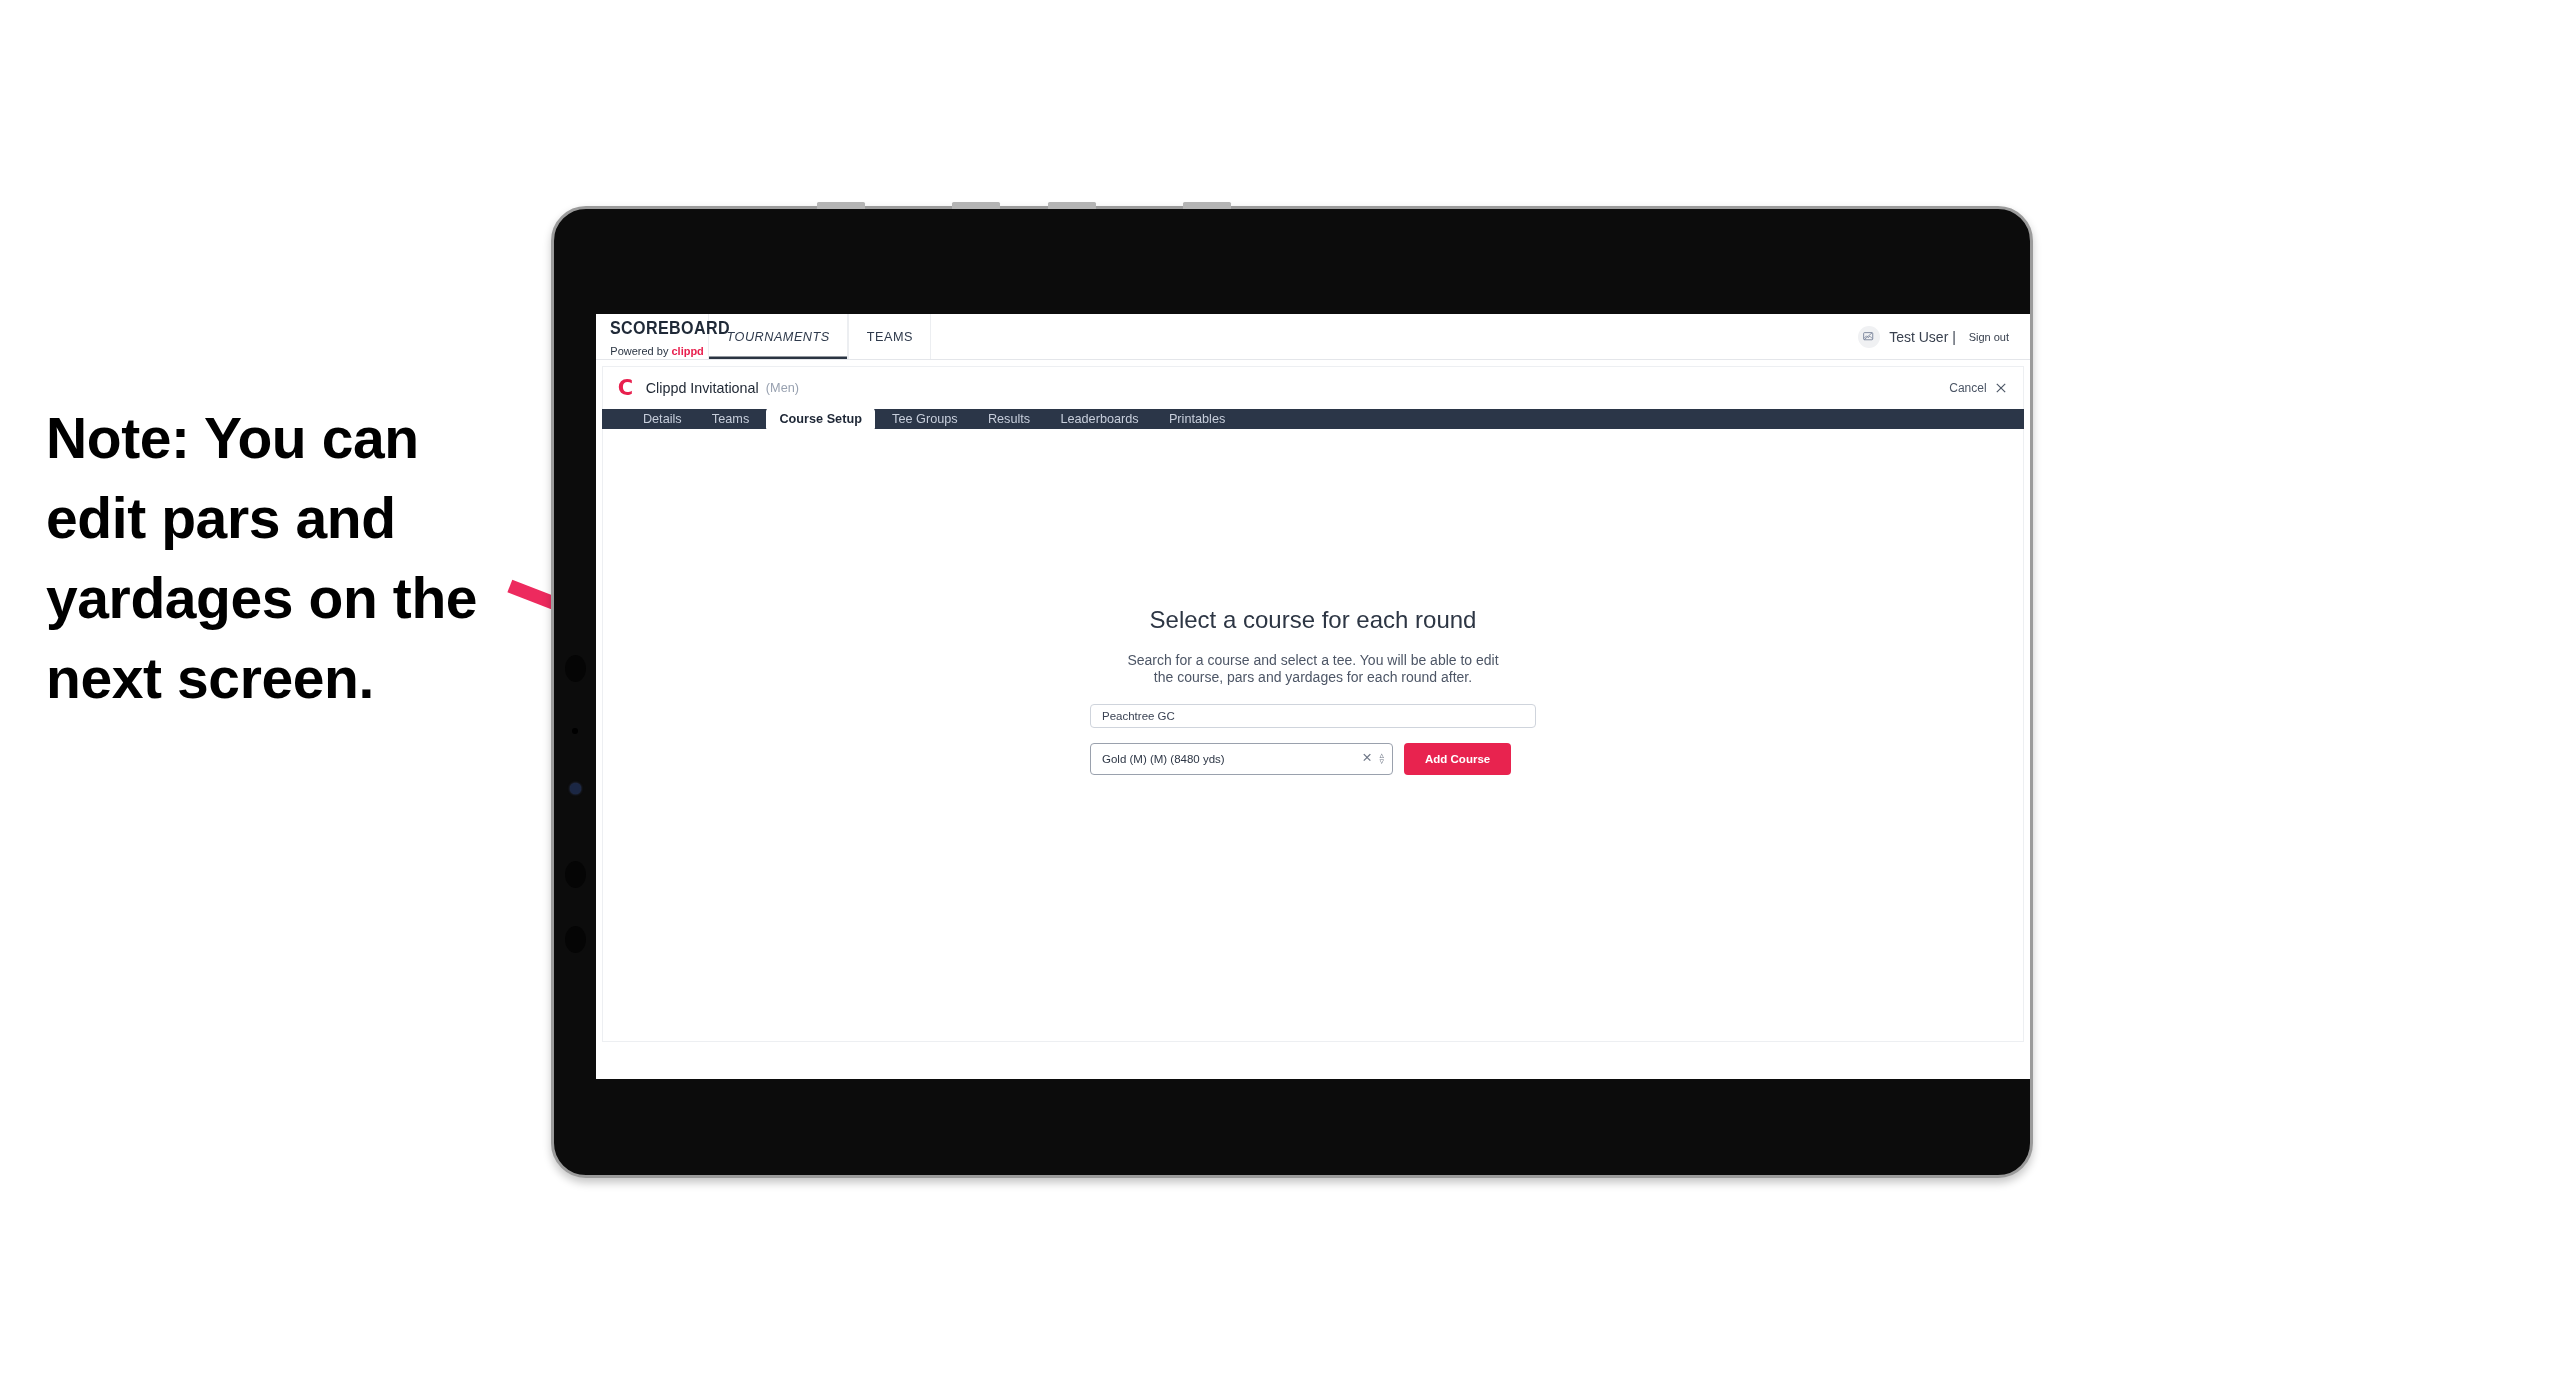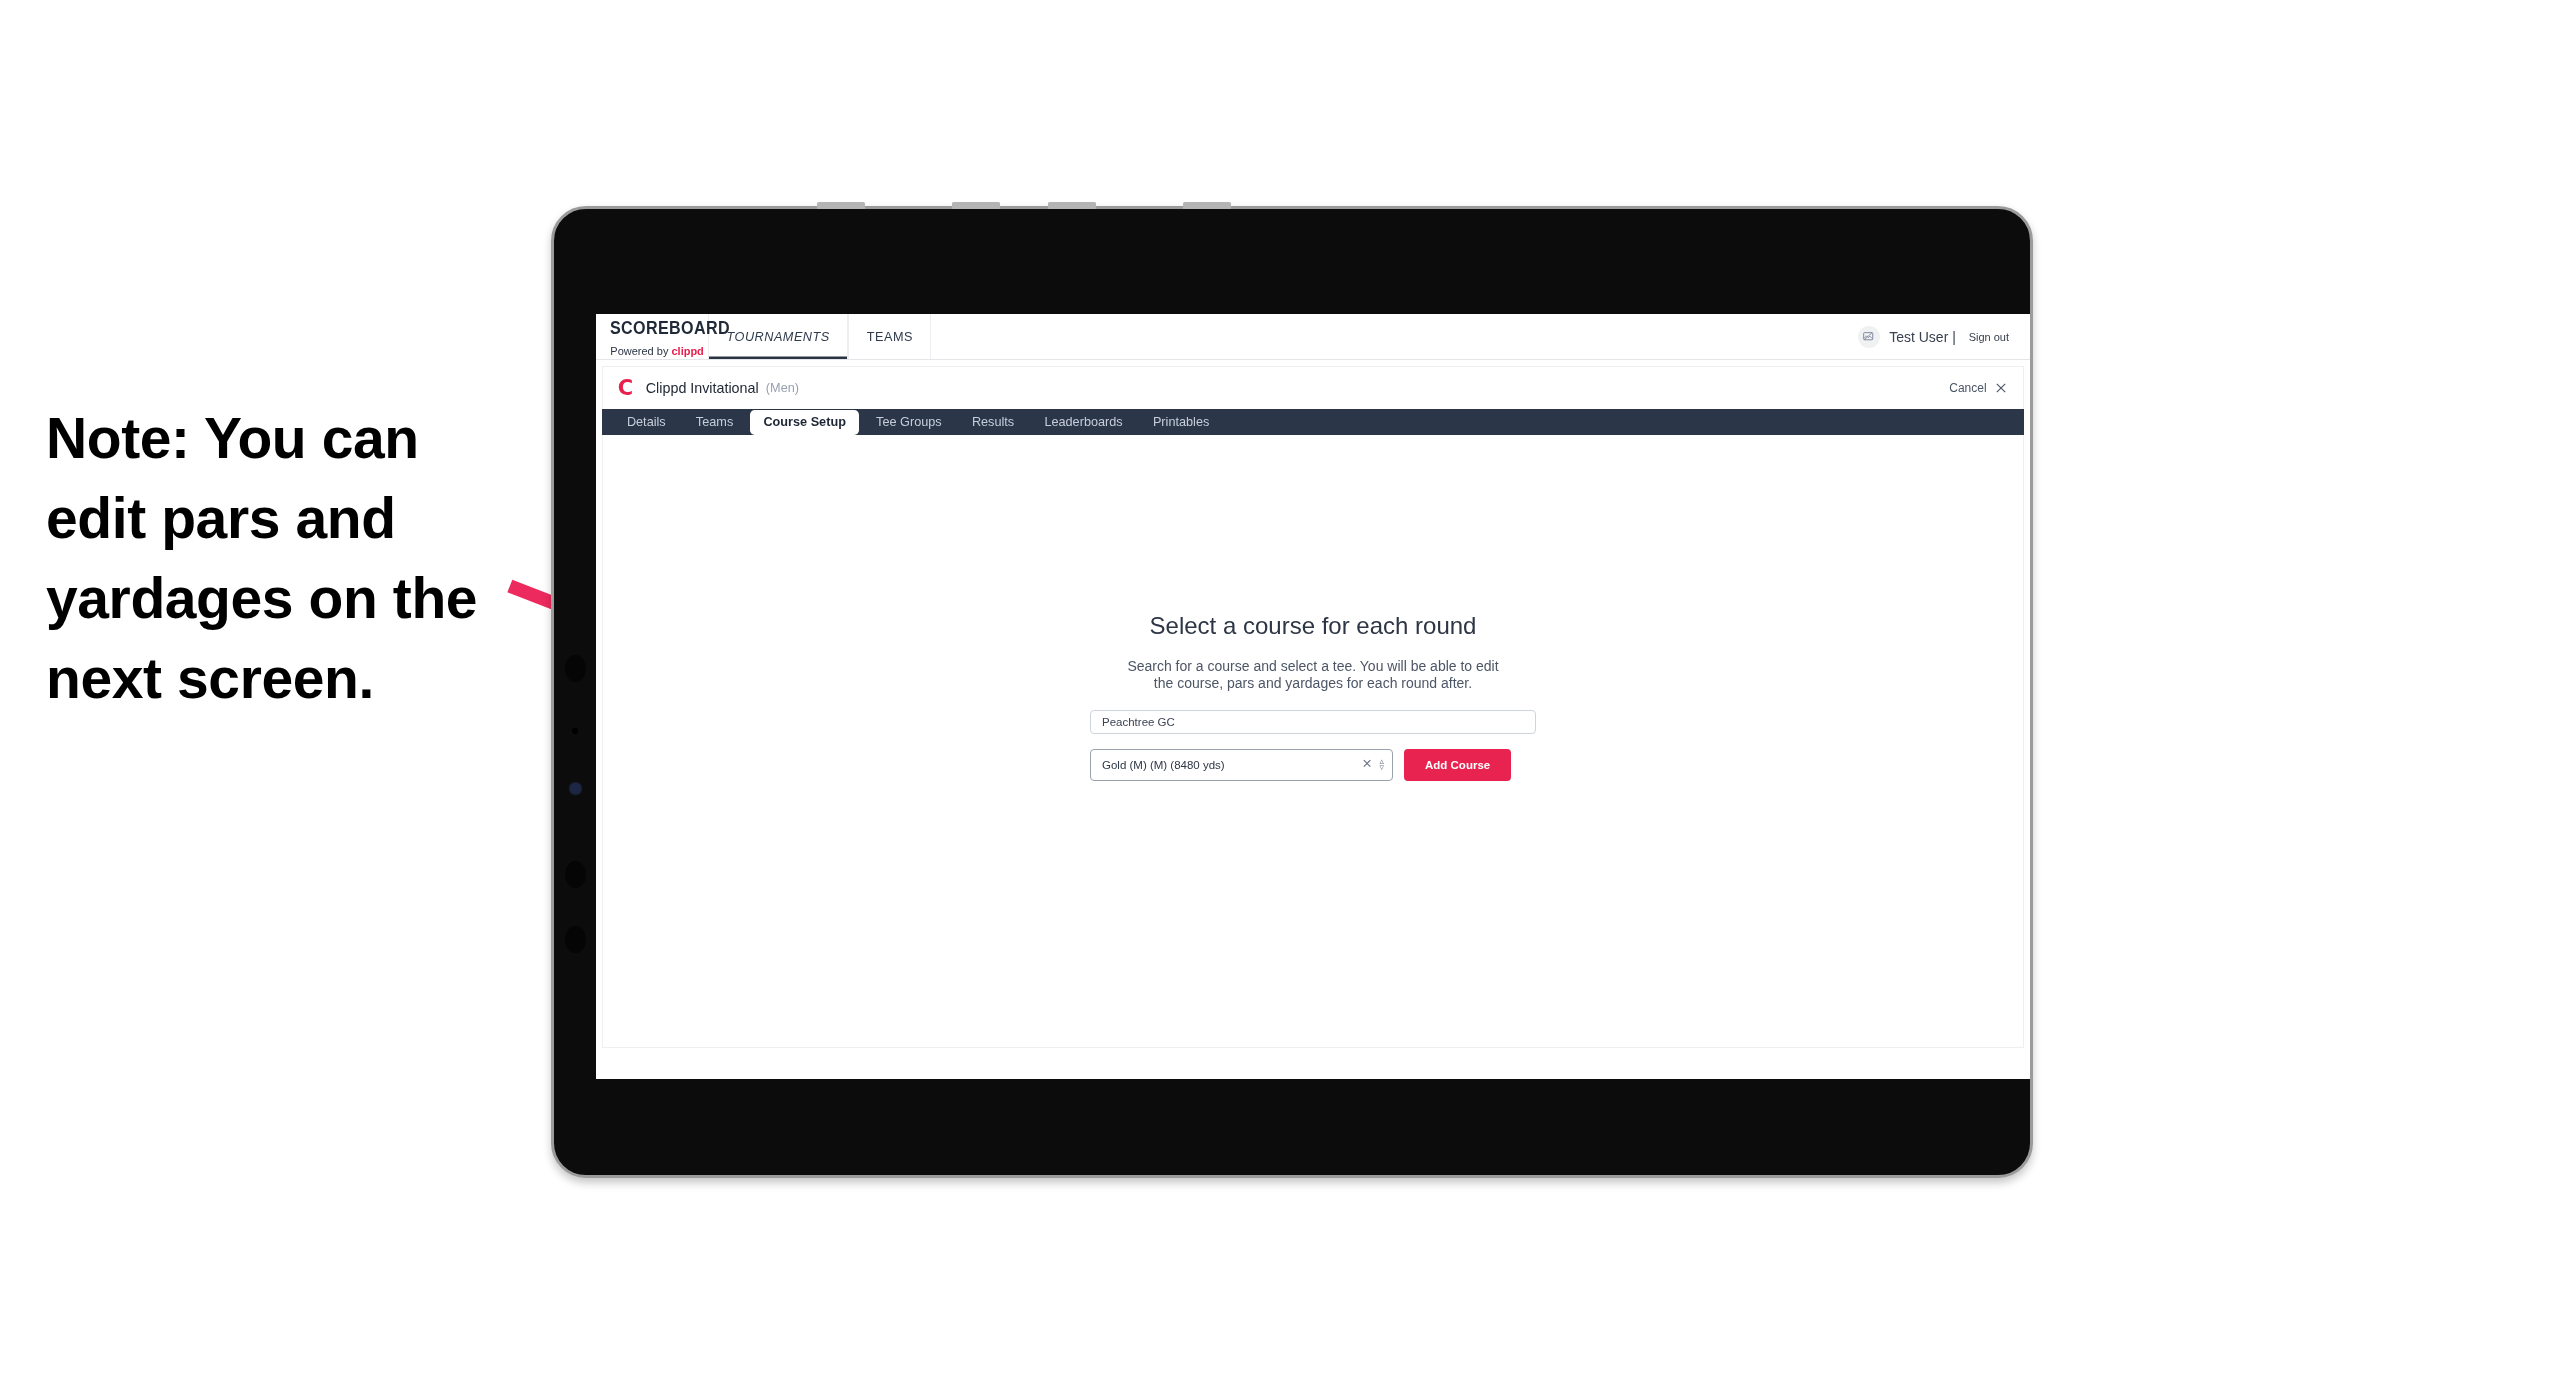--- a/index.html
+++ b/index.html
@@ -169,25 +169,25 @@
   #tourn-cancel {
     margin-left: auto;
     display: flex; align-items: center; gap: 8px;
     font-size: 12px; color: #4b5565;
     cursor: pointer;
   }
 
   
   #subnav {
     margin: 0 6.4px;
-    height: 26px;
+    height: 20px;
     background: #2b3648;
     display: flex;
     align-items: center;
-    padding-left: 11px;
+    padding-left: 27px;
     gap: 3.2px;
   }
   .subnav-tab {
     font-size: 12.7px;
     color: #c7cedb;
     padding: 5.6px 13.5px;
     border-radius: 4.8px;
     cursor: pointer;
     white-space: nowrap;
   }

